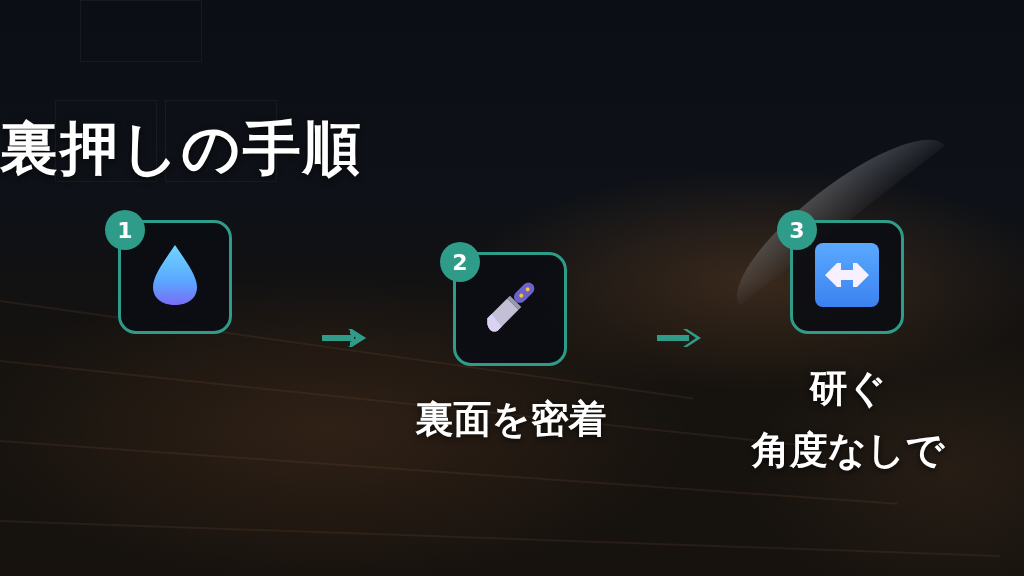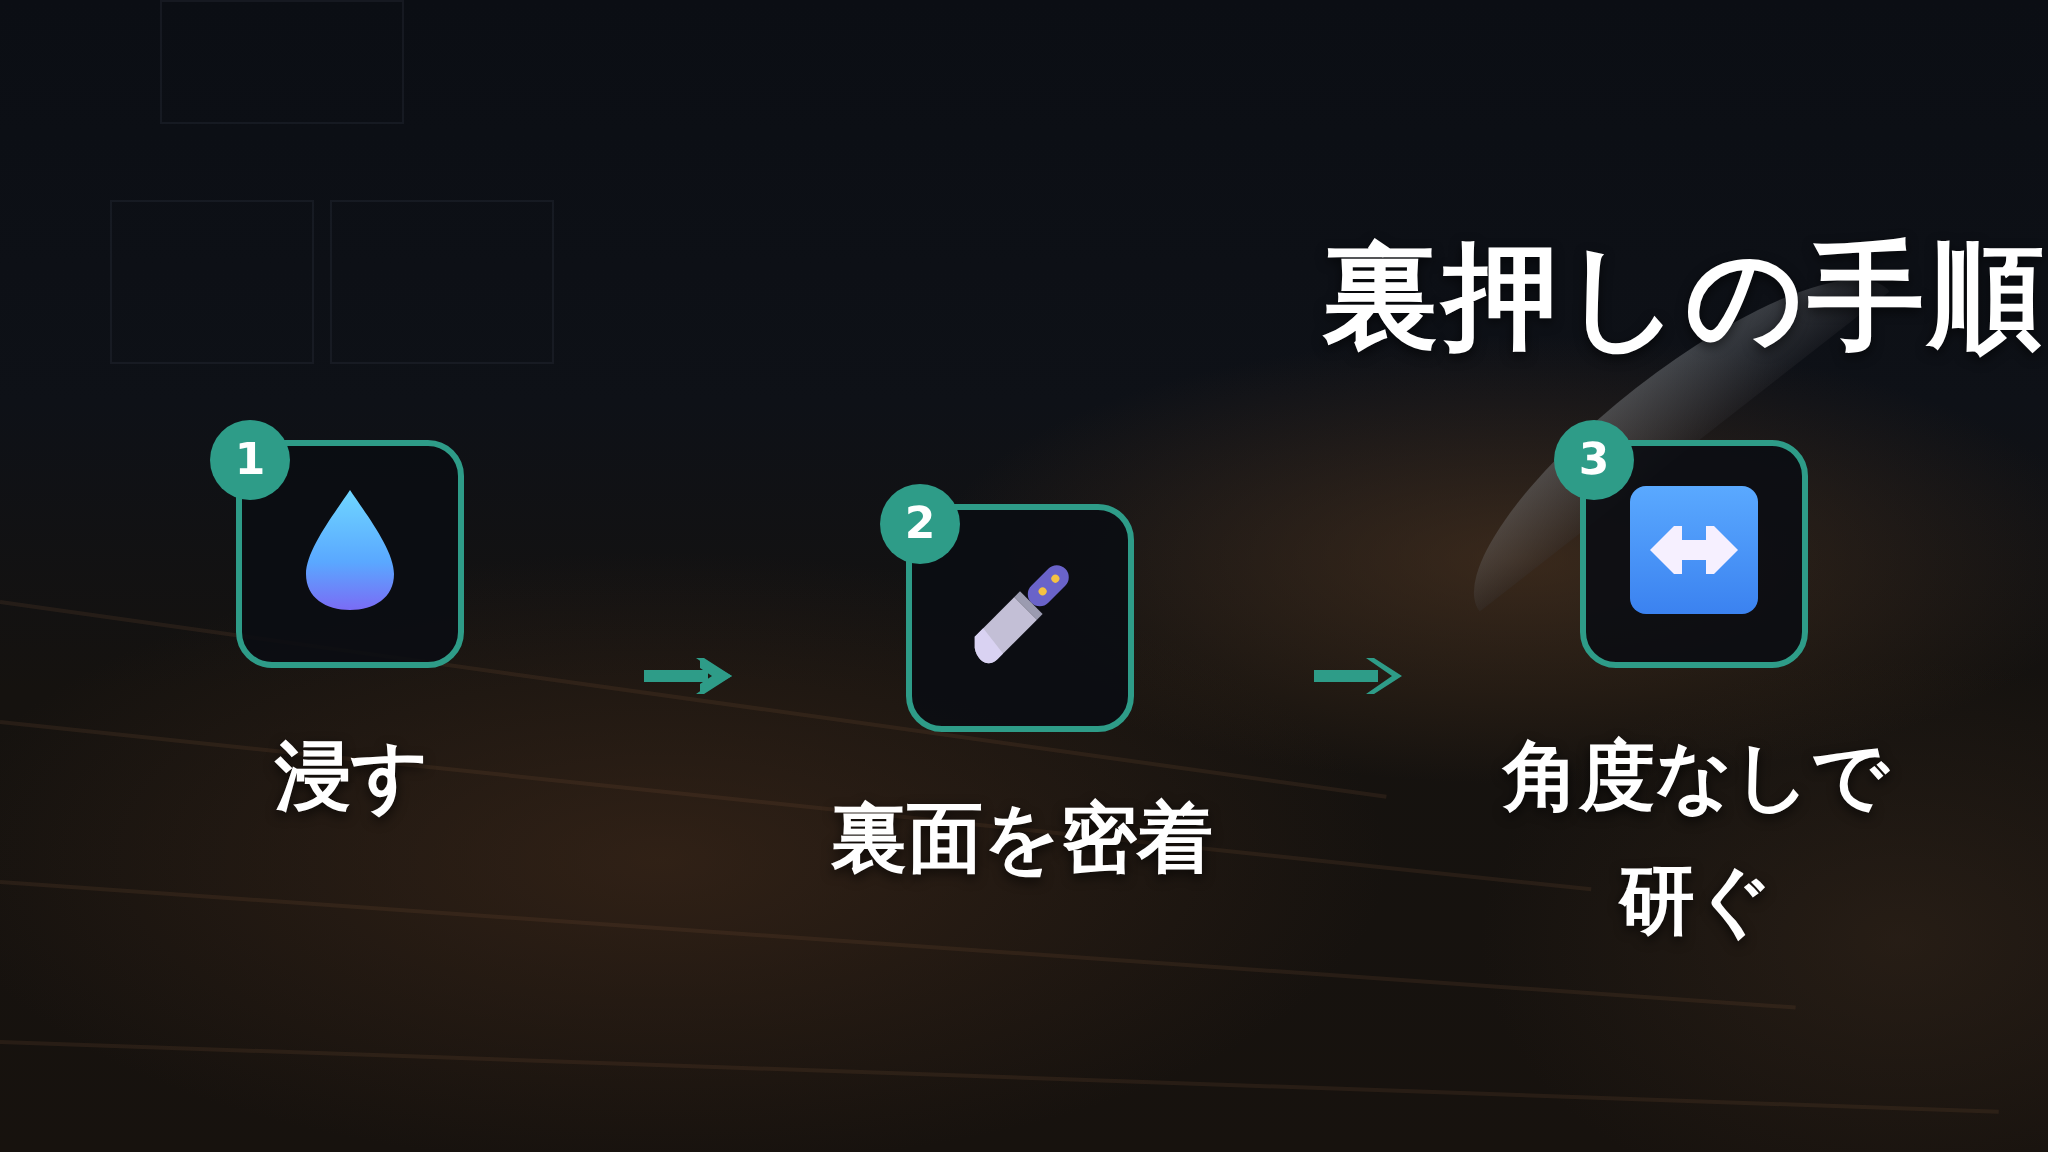--- a/index.html
+++ b/index.html
@@ -22,21 +22,21 @@
   }
   .bg .cabinet {
     position:absolute; border:1px solid rgba(70,80,95,0.18);
   }
   .bg .blade {
     position:absolute; width:260px; height:40px; border-radius:50% 50% 50% 50% / 100% 100% 0 0;
     background:linear-gradient(180deg, rgba(160,165,170,0.35), rgba(60,60,65,0.2));
     transform:rotate(-38deg); left:700px; top:190px;
   }
   .title {
-    position:absolute; left:0; right:0; top:110px; text-align:right;
+    position:absolute; left:0; right:0; top:110px; text-align:left;
     color:#ffffff; font-size:58px; font-weight:bold; letter-spacing:2px;
     text-shadow:0 2px 6px rgba(0,0,0,0.6);
   }
   .card {
     position:absolute; width:114px; height:114px;
     border:3px solid #2e9c88; border-radius:18px;
     background:rgba(10,12,18,0.88);
     box-sizing:border-box;
   }
   .badge {
@@ -124,21 +124,20 @@
         </linearGradient>
       </defs>
       <rect x="0" y="0" width="64" height="64" rx="8" fill="url(#boxg)"></rect>
       <path d="M10 32 L22 20 L26 20 L26 27 L38 27 L38 20 L42 20 L54 32 L42 44 L38 44 L38 37 L26 37 L26 44 L22 44 Z" fill="#f6f0ff"></path>
     </svg>
   </div>
 </div>
 <div class="badge" style="left:777px;top:210px;">3</div>
 
 <div class="label" style="left:46px;top:357px;width:260px;">
-  <div>浸す</div>
 </div>
 <div class="label" style="left:381px;top:388px;width:260px;">
   <div>裏面を密着</div>
 </div>
 <div class="label" style="left:718px;top:357px;width:260px;">
+  <div>研ぐ</div>
   <div>角度なしで</div>
-  <div>研ぐ</div>
 </div>
 
 </body></html>

